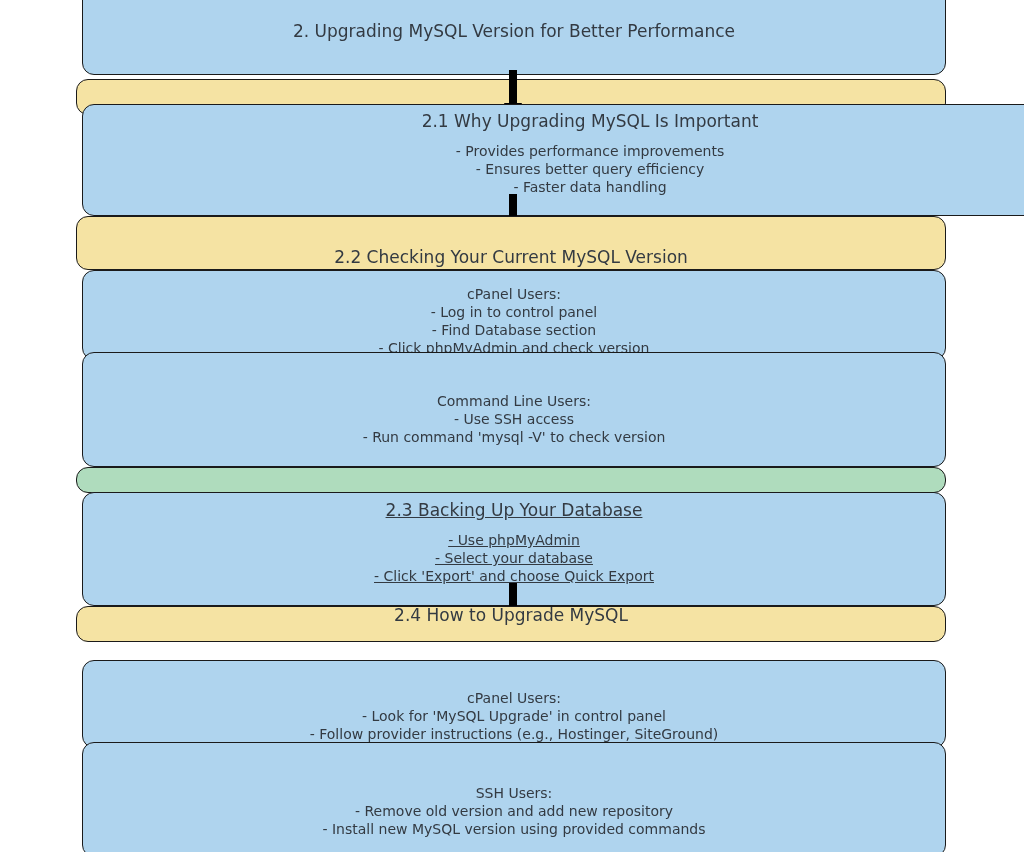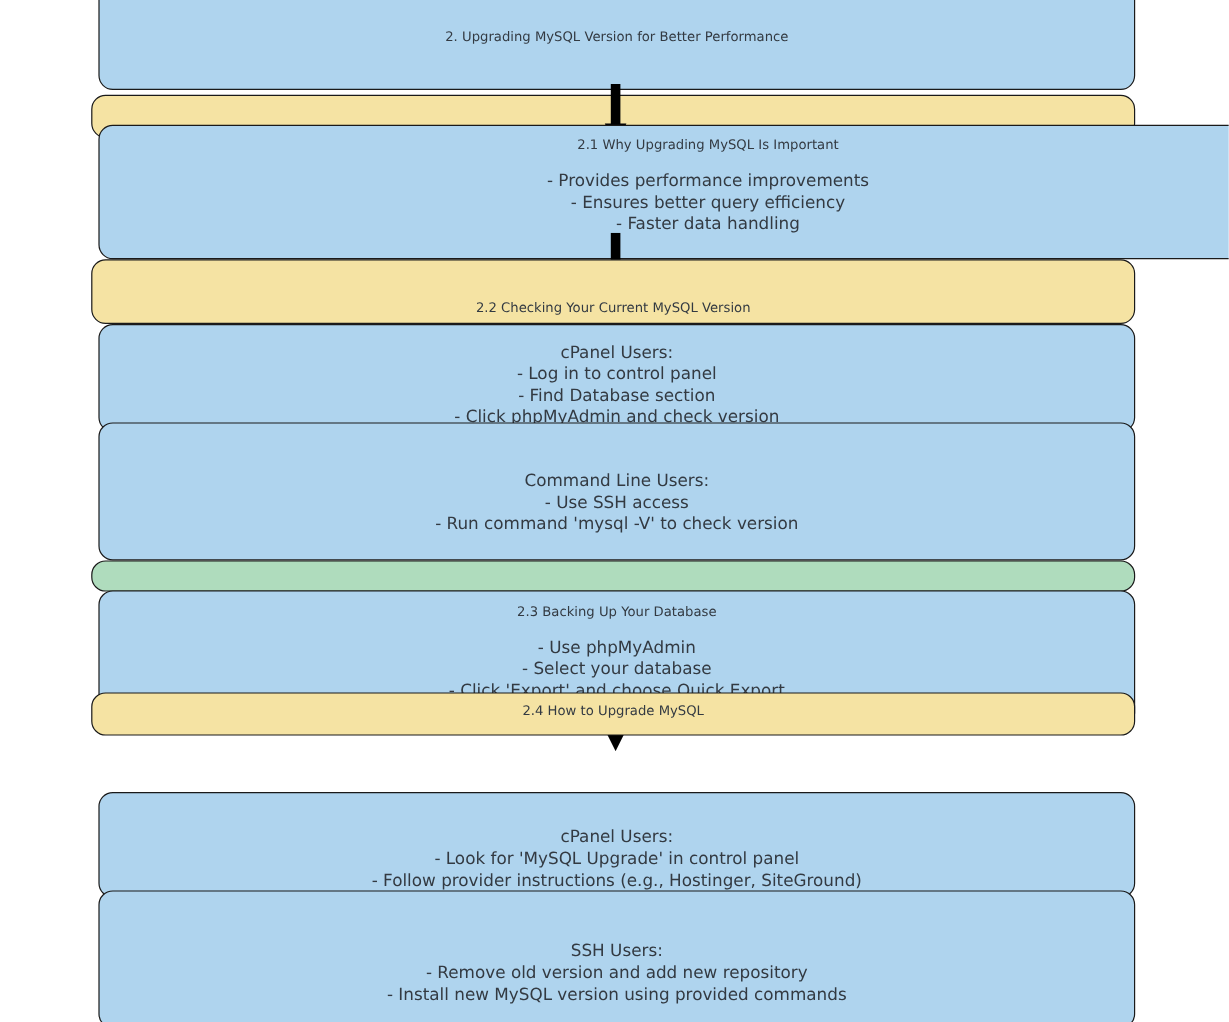--- a/index.html
+++ b/index.html
@@ -29,21 +29,21 @@
     text-align: center;
     color: #333a42;
     font-size: 11px;
     line-height: 16px;
   }
   .node.blue  { background: #afd4ee; }
   .node.yellow{ background: #f5e3a3; }
   .node.green { background: #afdcbd; }
 
   .node .title {
-    font-size: 11px;
+    font-size: 17px;
     line-height: 16px;
     white-space: nowrap;
   }
   .node .body {
     font-size: 14px;
     line-height: 18px;
     white-space: pre-line;
   }
 
   
@@ -119,35 +119,35 @@
   </div>
 
   <div class="node blue" style="left:82px; top:352px; width:864px; height:115px; justify-content:center; padding-top:18px;">
     <div class="body">Command Line Users:
 - Use SSH access
 - Run command 'mysql -V' to check version</div>
   </div>
 
   <div class="node green" style="left:76px; top:467px; width:870px; height:26px;"></div>
 
-  <div class="node blue" style="left:82px; top:492px; width:864px; height:114px; padding-top:9px;">
+  <div class="node blue" style="left:82px; top:492px; width:864px; height:114px; padding-top:9px;text-decoration:underline;">
     <div class="title">2.3 Backing Up Your Database</div>
     <div class="body" style="margin-top:13px;">- Use phpMyAdmin
 - Select your database
 - Click 'Export' and choose Quick Export</div>
   </div>
 
   <div class="arrow" style="left:498px; top:583px; height:44px;">
     <svg width="30" height="44" viewBox="0 0 30 44">
       <rect x="11" y="0" width="8" height="27" fill="#000"></rect>
       <polygon points="6,25 24,25 15,43" fill="#000"></polygon>
     </svg>
   </div>
 
-  <div class="node yellow" style="left:76px; top:577px; width:870px; height:36px; justify-content:center; padding-bottom:5px;">
+  <div class="node yellow" style="left:76px; top:606px; width:870px; height:36px; justify-content:flex-start; padding-bottom:5px;">
     <div class="title">2.4 How to Upgrade MySQL</div>
   </div>
 
   <div class="node blue" style="left:82px; top:660px; width:864px; height:88px; justify-content:flex-end; padding-bottom:4px;">
     <div class="body">cPanel Users:
 - Look for 'MySQL Upgrade' in control panel
 - Follow provider instructions (e.g., Hostinger, SiteGround)</div>
   </div>
 
   <div class="node blue" style="left:82px; top:742px; width:864px; height:115px; justify-content:center; padding-top:22px;">

